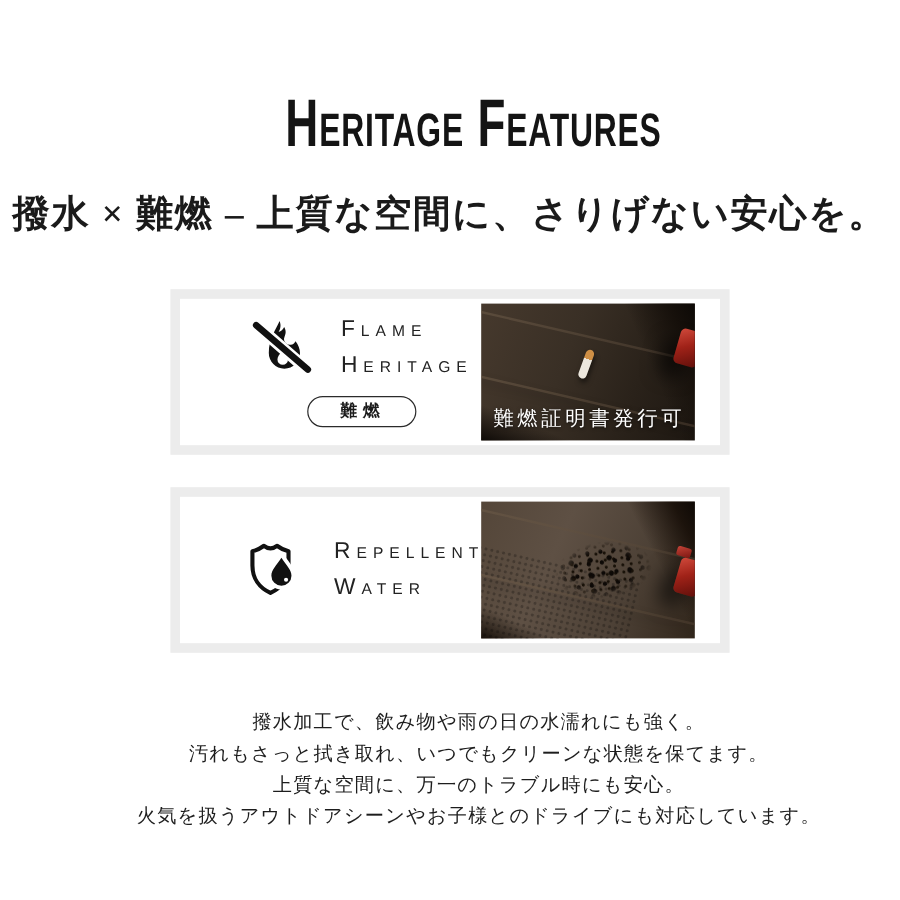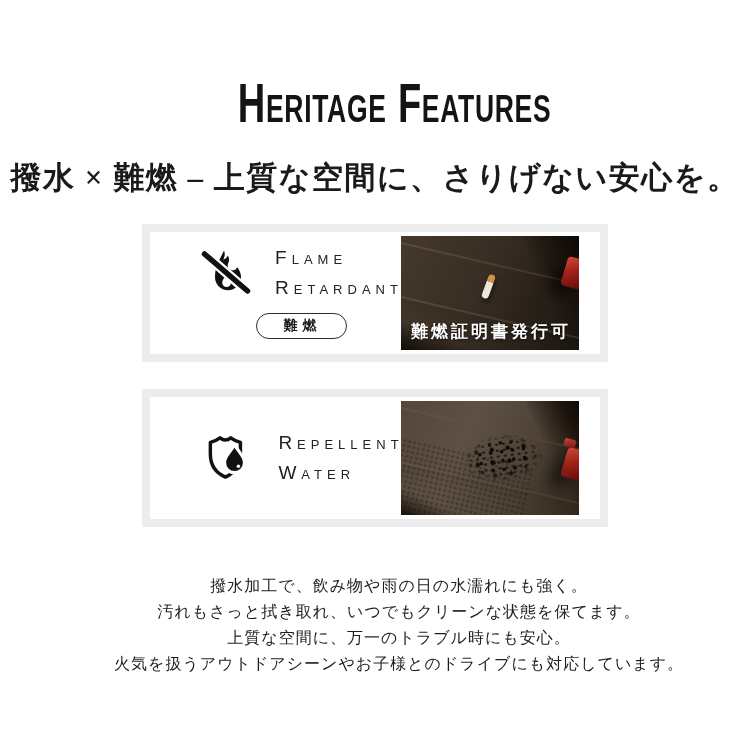--- a/index.html
+++ b/index.html
@@ -19,21 +19,21 @@
   .subtitle{
     margin-top:24px;text-align:center;
     font-family:"Liberation Serif","DejaVu Serif",serif;
     font-size:31px;font-weight:700;letter-spacing:1.5px;color:#1a1a1a;
   }
   
   .feature-box{
     width:466px;margin:0 auto;background:#ececec;padding:8px;
     box-sizing:border-box;
   }
-  .feature-box.first{margin-top:25px;}
+  .feature-box.first{margin-top:42px;}
   .feature-box.second{margin-top:27px;}
   .feature-inner{
     position:relative;background:#ffffff;height:122px;
     display:flex;align-items:center;
   }
   .feature-left{
     margin-left:26px;width:250px;display:flex;flex-direction:column;
     align-items:center;
   }
   .icon-row{display:flex;align-items:center;gap:22px;}
@@ -101,21 +101,21 @@
     transform:rotate(-8deg);
     background-image:
       radial-gradient(circle,#0d0906 1.5px,transparent 2.1px),
       radial-gradient(circle,#181108 1px,transparent 1.5px),
       radial-gradient(circle,#0d0906 1.9px,transparent 2.5px);
     background-size:11px 9px,7px 6px,16px 13px;
     -webkit-mask:radial-gradient(ellipse 52% 52% at 50% 50%,#000 50%,transparent 78%);
     mask:radial-gradient(ellipse 52% 52% at 50% 50%,#000 50%,transparent 78%);
   }
   .photo-caption{
-    position:absolute;left:10px;bottom:7px;color:#ffffff;font-weight:700;
+    position:absolute;left:10px;bottom:7px;color:#ffffff;font-weight:400;
     font-size:17px;letter-spacing:3px;white-space:nowrap;
     font-family:"Liberation Sans","DejaVu Sans",sans-serif;
     text-shadow:0 1px 3px rgba(0,0,0,.7);
   }
   
   .desc{
     margin-top:46px;text-align:center;
     font-family:"Liberation Serif","DejaVu Serif",serif;
     font-size:16px;line-height:26px;letter-spacing:1px;color:#1d1d1d;padding-left:48px;
   }
@@ -136,21 +136,21 @@
           <span class="icon">
             <svg width="54" height="54" viewBox="0 0 54 54" aria-hidden="true">
               <path fill="#111" d="M25 4.5c1.5 3.8.6 6.6-.8 9.2 2-.6 3.6-2 4.6-4.2 1 1.6 1.4 3.2 1.2 5-.3 2.4-1.8 4.2-1.2 6.3.7 2.4 3 3.9 5.5 3.5 1.8-.3 3.2-1.4 4-3 2.3 3 3.7 6.4 3.7 9.9 0 7.2-5.8 13-13 13s-13-5.8-13-13C16 19 21.5 12.5 25 4.5z"></path>
               <path fill="#fff" d="M27 29.5c-2.2 3-3.8 4.7-3.8 7.1a4.4 4.4 0 0 0 8.8 0c0-2.4-2.8-4.1-5-7.1z"></path>
               <line x1="7" y1="9" x2="47" y2="44" stroke="#fff" stroke-width="10" stroke-linecap="round"></line>
               <line x1="5.5" y1="8" x2="48.5" y2="45" stroke="#111" stroke-width="5.5" stroke-linecap="round"></line>
             </svg>
           </span>
           <span class="label-col">
             <span class="label">Flame</span>
-            <span class="label">Retardant</span>
+            <span class="label">Heritage</span>
           </span>
         </div>
         <span class="badge">難燃</span>
       </div>
       <div class="feature-photo photo-flame">
         <span class="seam a"></span>
         <span class="seam b"></span>
         <span class="cigarette"></span>
         <span class="buckle top"></span>
         <span class="photo-caption">難燃証明書発行可</span>

